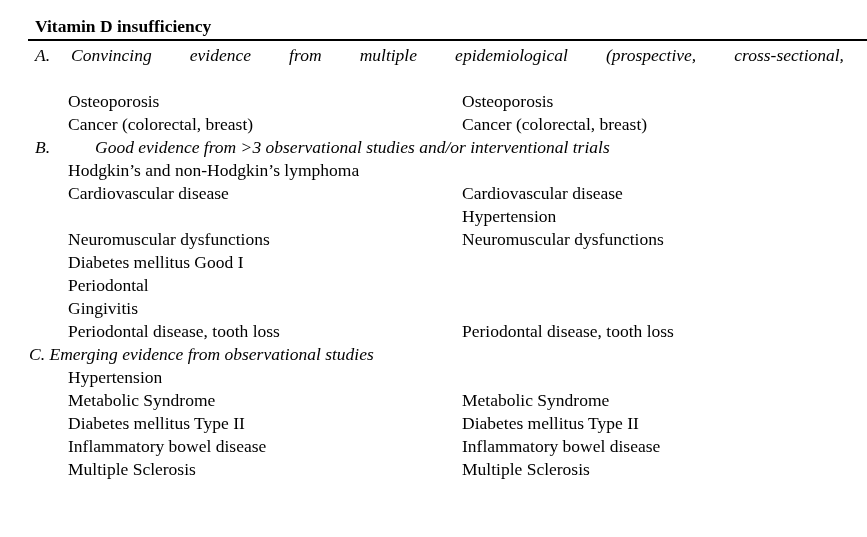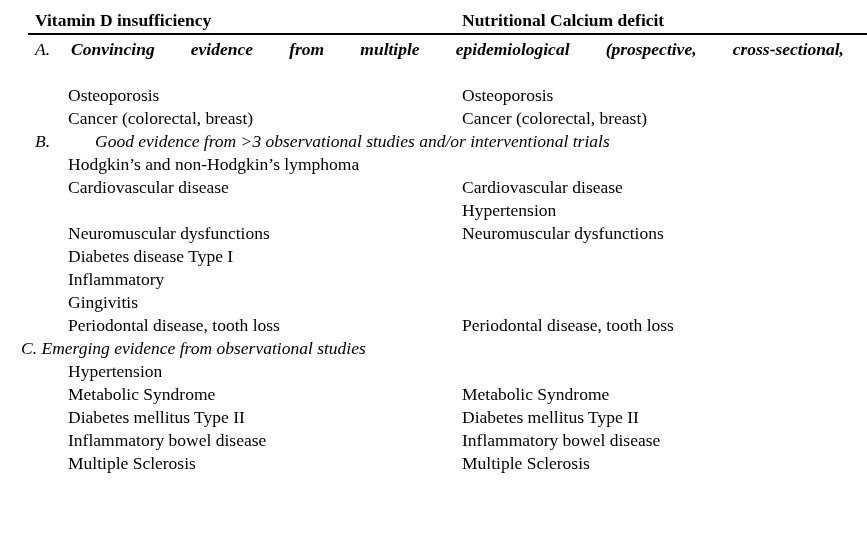--- a/index.html
+++ b/index.html
@@ -9,21 +9,21 @@
     height: 537px;
     background: #ffffff;
     overflow: hidden;
     font-family: "Liberation Serif", "DejaVu Serif", serif;
     font-size: 17.5px;
     line-height: 23px;
     color: #000000;
   }
   .thead {
     display: flex;
-    padding-top: 9px;
+    padding-top: 15px;
     height: 24px;
     font-weight: bold;
   }
   .th-col1 {
     box-sizing: border-box;
     width: 462px;
     padding-left: 35px;
     white-space: nowrap;
   }
   .th-col2 {
@@ -44,35 +44,34 @@
     white-space: nowrap;
     overflow: visible;
   }
   .cell-right {
     flex: 1;
     white-space: nowrap;
   }
   .sec { position: relative; font-style: italic; }
   .sec .letter { position: absolute; left: 35px; top: 0; }
   .secA { height: 46px; }
-  .secA .sec-text { margin-left: 71px; margin-right: 23px; font-weight: bold; }
+  .secA .sec-text { margin-left: 71px; margin-right: 23px; }
   .secA .line1 { text-align: justify; text-align-last: justify; height: 23px; }
   .secA .line2 { height: 23px; margin-left: -3px; }
   .secB { height: 23px; }
   .secB .sec-text { margin-left: 95px; white-space: nowrap; }
-  .secCD { height: 23px; padding-left: 21px; font-style: italic; white-space: nowrap; font-family: Liberation Serif, serif; }
+  .secCD { height: 23px; padding-left: 29px; font-style: italic; white-space: nowrap; font-family: Liberation Serif, serif; }
 </style>
 </head>
 <body>
 
 <div class="page">
 
   <div class="thead">
     <div class="th-col1">Vitamin D insufficiency</div>
-    <div class="th-col2">Nutritional Calcium deficit</div>
   </div>
 
   <div class="rule"></div>
 
   <div class="tbody">
 
     <div class="sec secA">
       <span class="letter">A.</span>
       <div class="sec-text">
         <div class="line1">Convincing evidence from multiple epidemiological (prospective, cross-sectional,</div>
@@ -103,25 +102,25 @@
     </div>
     <div class="row">
       <div class="cell-left"></div>
       <div class="cell-right">Hypertension</div>
     </div>
     <div class="row">
       <div class="cell-left">Neuromuscular dysfunctions</div>
       <div class="cell-right">Neuromuscular dysfunctions</div>
     </div>
     <div class="row">
-      <div class="cell-left">Diabetes disease Type I</div>
+      <div class="cell-left">Diabetes mellitus Good I</div>
       <div class="cell-right"></div>
     </div>
     <div class="row">
-      <div class="cell-left">Inflammatory</div>
+      <div class="cell-left">Periodontal</div>
       <div class="cell-right"></div>
     </div>
     <div class="row">
       <div class="cell-left">Gingivitis</div>
       <div class="cell-right"></div>
     </div>
     <div class="row">
       <div class="cell-left">Periodontal disease, tooth loss</div>
       <div class="cell-right">Periodontal disease, tooth loss</div>
     </div>

